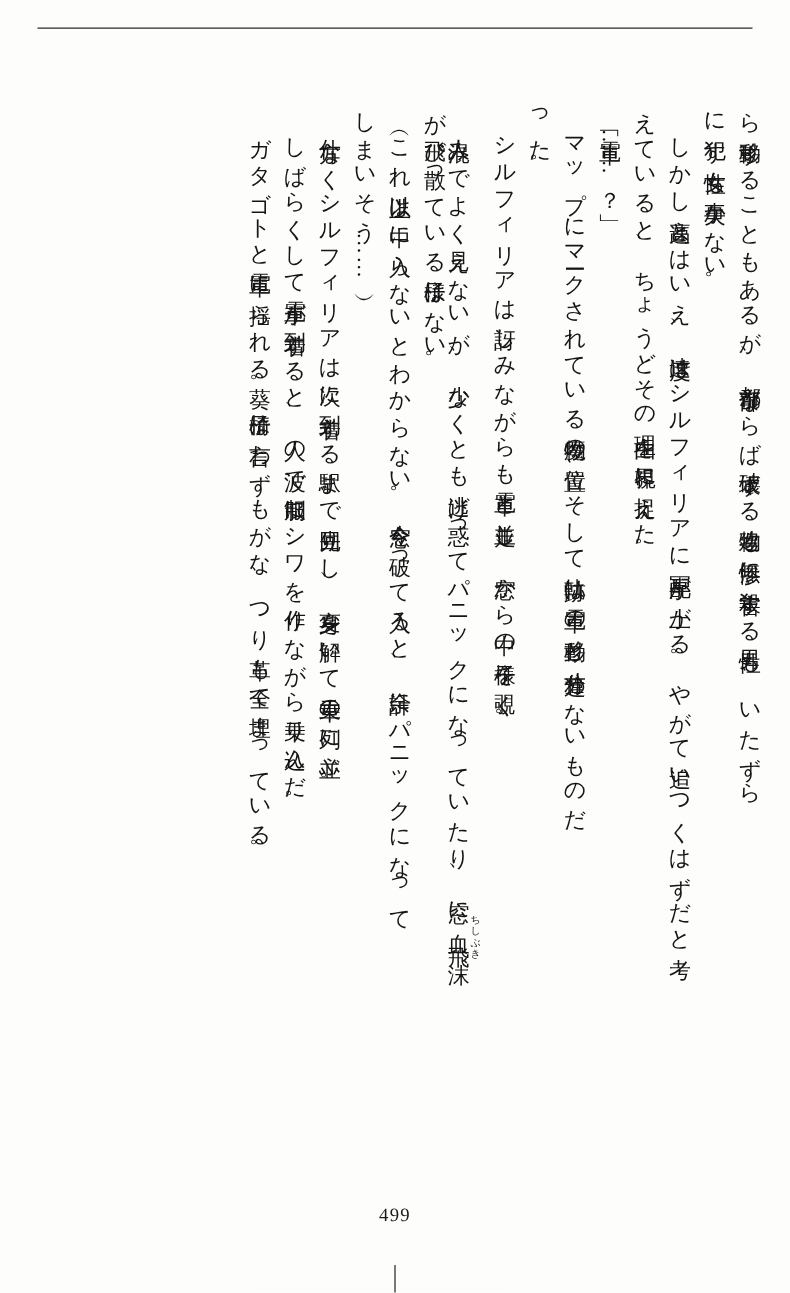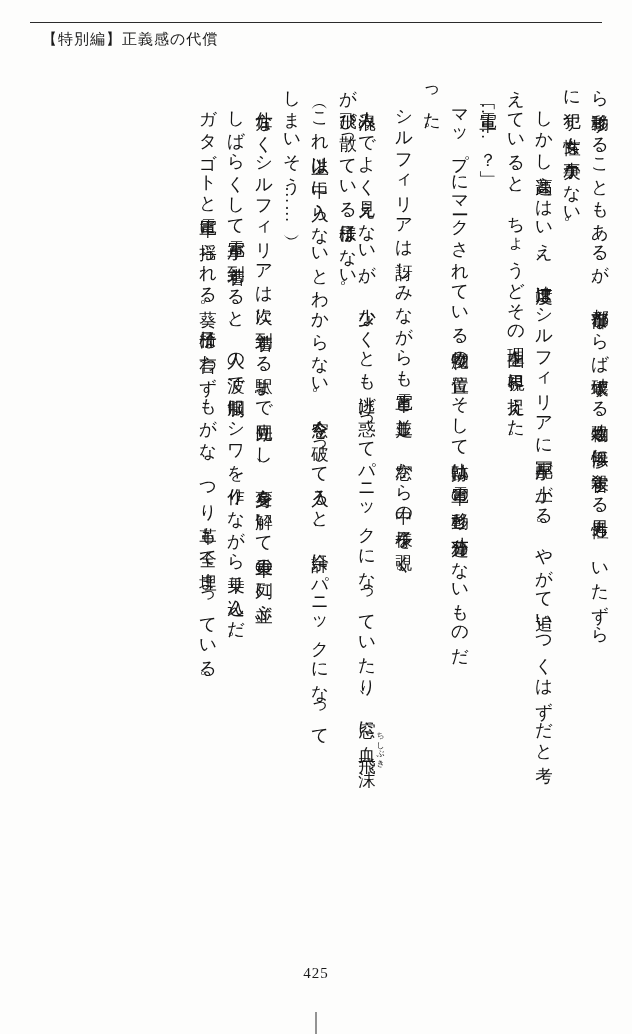--- a/index.html
+++ b/index.html
@@ -99,36 +99,35 @@
     background: #2b2b2b;
   }
 </style>
 </head>
 <body>
 
 <div class="page">
 
   <div class="top-rule"></div>
 
-  <div class="running-head">【特別編】正義感の代償</div>
 
   <div class="body-block">
     <div class="vline">ら移動することもあるが、都市部ならば破壊する建物も無惨に殺害する男性も、いたずら</div>
     <div class="vline">に犯す女性も事欠かない。</div>
     <div class="vline indent">しかし高速とはいえ、速度はシルフィリアに軍配が上がる。やがて追いつくはずだと考</div>
     <div class="vline">えていると、ちょうどその理由を視界に捉えた。</div>
     <div class="vline indent">「電車……？」</div>
     <div class="vline indent">マップにマークされている魔物の位置、そして軌跡は電車の移動と寸分違わないものだ</div>
     <div class="vline">った。</div>
     <div class="vline indent">シルフィリアは訝しみながらも電車と並走し、窓から中の様子を覗く。</div>
     <div class="vline indent">人混みでよく見えないが、少なくとも逃げ惑ってパニックになっていたり、窓に<ruby><span>血飛沫</span><rt>ちしぶき</rt></ruby></div>
     <div class="vline">が飛び散っている様子はない。</div>
     <div class="vline indent">（これ以上は中に入らないとわからない。今窓を破って入ると、余計にパニックになって</div>
     <div class="vline">しまいそう……）</div>
     <div class="vline indent">仕方なくシルフィリアは次に到着する駅まで先回りし、変身を解いて乗車の列に並ぶ。</div>
     <div class="vline indent">しばらくして電車が到着すると、人の波で制服にシワを作りながら乗り込んだ。</div>
     <div class="vline indent">ガタゴトと電車に揺られる葵。椅子は言わずもがな、つり革も全て埋まっている。</div>
   </div>
 
-  <div class="page-number">425</div>
+  <div class="page-number">499</div>
   <div class="bottom-tick"></div>
 
 </div>
 
 </body></html>

